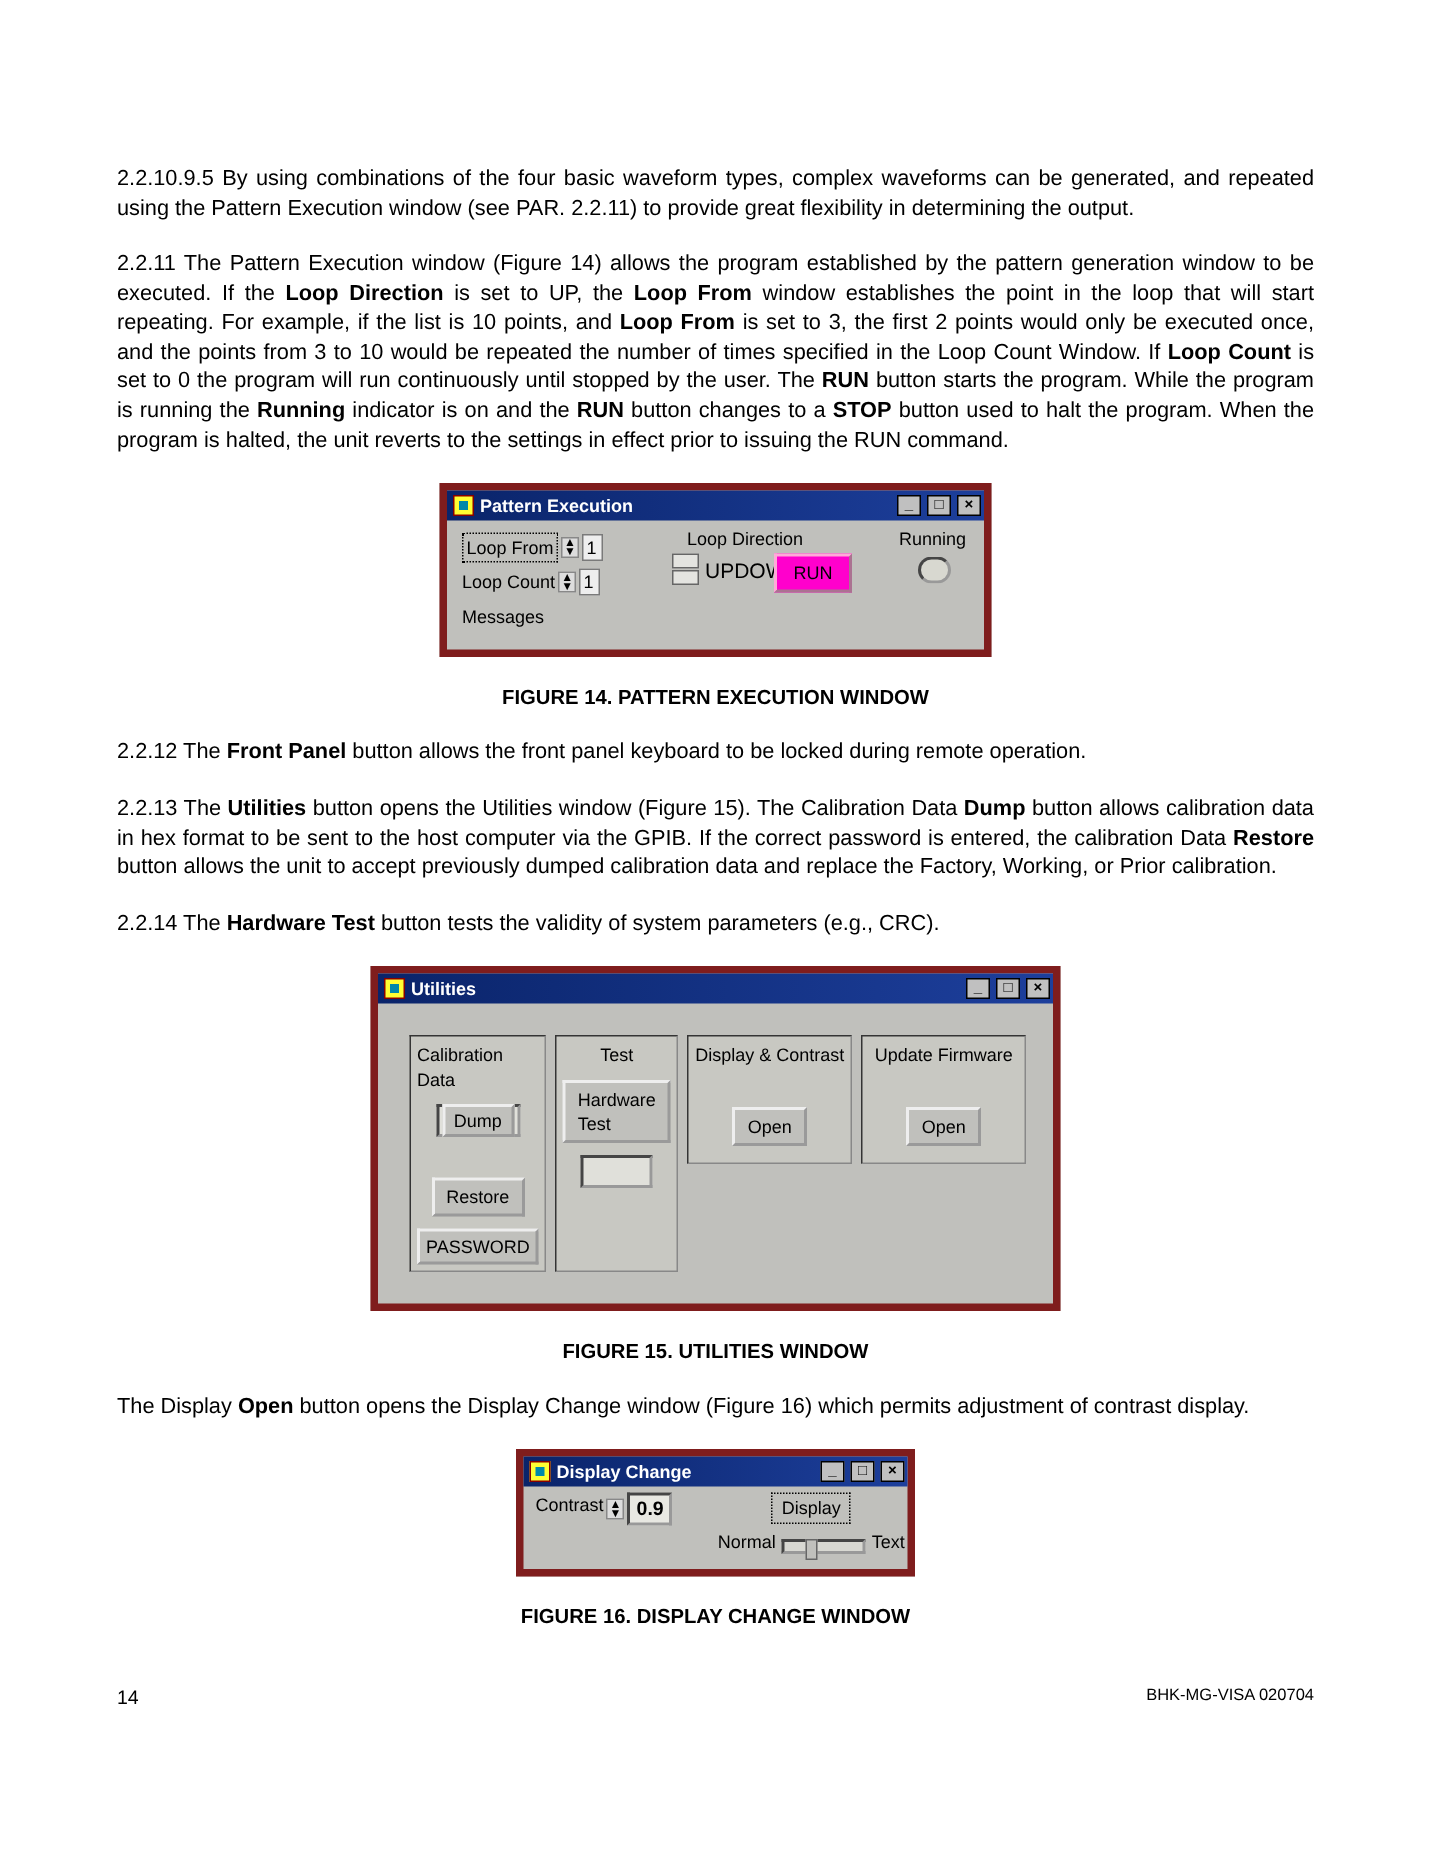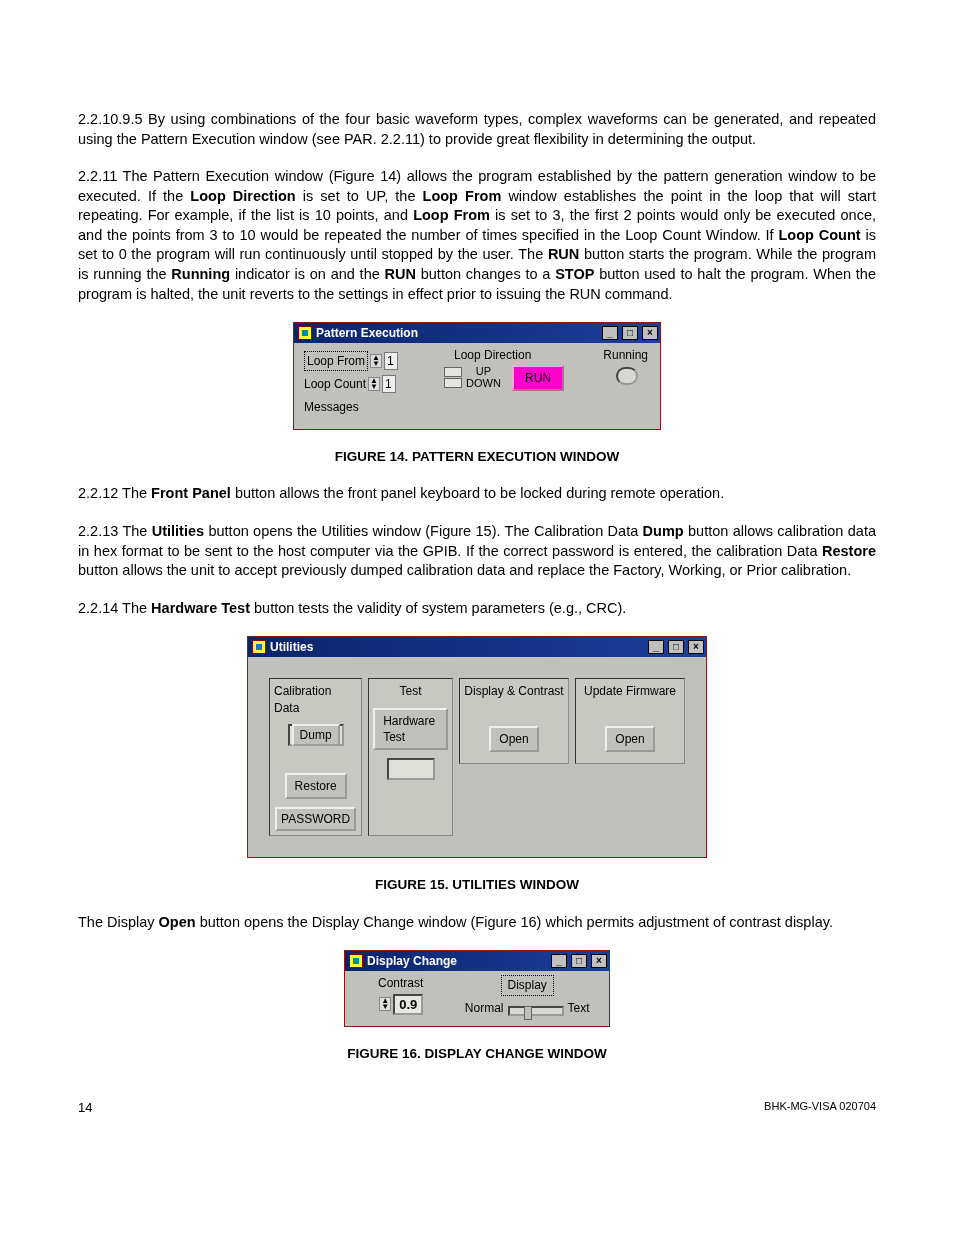--- a/index.html
+++ b/index.html
@@ -13,21 +13,21 @@
     padding: 110px 78px 40px 78px;
     width: 954px;
   }
   p { margin: 0 0  16px 0; text-align: justify; }
   .para { margin-bottom: 18px; }
   .caption { text-align: center; font-weight: bold; font-size: 13.5px; margin: 18px 0; }
   b { font-weight: bold; }
   
   .win {
     margin: 0 auto;
-    border: 1px solid #7f1d1d;
+    border: 5px solid #7f1d1d;
     background: #c0c0bc;
     font-family: "MS Sans Serif", Tahoma, sans-serif;
     font-size: 12px;
     color: #000;
   }
   .titlebar {
     background: linear-gradient(to right, #0a246a 0%, #1d3f9c 100%);
     color: #fff;
     font-weight: bold;
     padding: 2px 2px 2px 4px;
@@ -64,21 +64,21 @@
     font-size:12px; min-width:14px; display:inline-block; text-align:left;
   }
   .pe-loopfrom{position:absolute; left:10px; top:8px; display:flex; align-items:center; gap:2px;}
   .pe-loopfrom .dashed{border:1px dotted #000; padding:1px 2px;}
   .pe-loopcount{position:absolute; left:10px; top:32px; display:flex; align-items:center; gap:2px;}
   .pe-msgs{position:absolute; left:10px; top:56px;}
   .pe-dirlbl{position:absolute; left:160px; top:4px;}
   .updown{position:absolute; left:150px; top:22px; display:flex; align-items:center; gap:4px;}
   .updown .btns{display:flex;flex-direction:column;gap:1px;}
   .udbtn{width:18px;height:10px;border:1px solid #666;background:#e4e4e0;}
-  .udlabs{display:flex;flex-direction:column;font-size:11px;line-height:12px;text-align:center;}
+  .udlabs{display:flex;flex-direction:row;font-size:14px;line-height:12px;text-align:center;}
   .runbtn{
     position:absolute; left:218px; top:22px;
     width:52px;height:26px; background:#ff00cc;
     border:2px outset #ffaad8; font-size:12px; font-weight:normal;
     display:flex;align-items:center;justify-content:center;
   }
   .runlbl{position:absolute; right:12px; top:4px;}
   .led{position:absolute; right:22px; top:24px; width:22px;height:18px;border:2px inset #999;background:#d8d8d0;border-radius:10px;}
   
   
@@ -91,21 +91,21 @@
   }
   .panel.small{flex:0.9;}
   .btn3d{
     border:2px outset #eee; background:#c0c0bc; padding:3px 8px; font-size:12px;
   }
   .sunkbox{border:2px inset #999;background:#e0e0da;width:56px;height:22px;display:flex;align-items:center;justify-content:center;}
   
   
   .dc{width:266px;}
   .dc-body{padding:4px 8px 10px 8px;display:flex;align-items:flex-start;gap:30px;}
-  .dc-left{display:flex;flex-direction:column;align-items:flex-end;gap:2px;margin-left:25px;}
+  .dc-left{display:flex;align-items:flex-start;gap:2px;}
   .dc-right{display:flex;flex-direction:column;align-items:center;gap:4px;flex:1;}
   .contrastval{display:flex;align-items:center;gap:2px;}
   .contrastval .box{border:2px inset #999;background:#e8e8e2;padding:0 4px;font-weight:bold;font-size:13px;}
   .dispbtn{border:1px dotted #000;padding:1px 6px;}
   .slider{display:flex;align-items:flex-end;gap:4px;font-size:12px;}
   .track{width:56px;height:10px;border:2px inset #999;background:#d8d8d2;position:relative;}
   .thumb{position:absolute;left:14px;top:-2px;width:8px;height:14px;background:#c0c0bc;border:1px solid #666;}
   
   .footer{display:flex;justify-content:space-between;margin-top:36px;font-size:13px;}
 </style>

